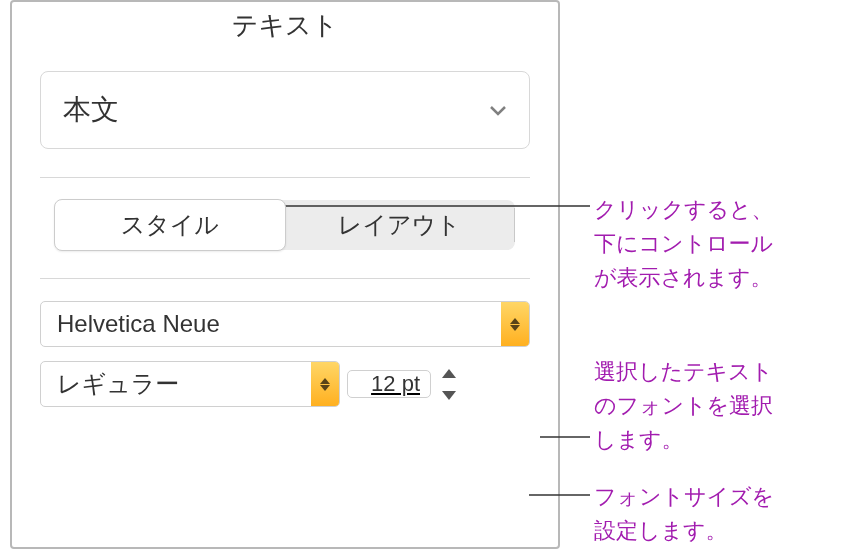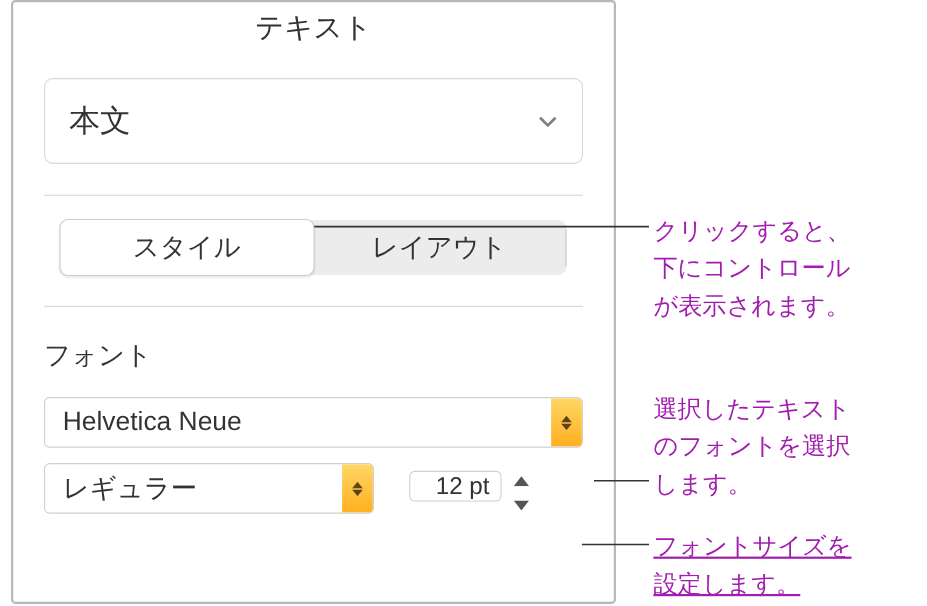--- a/index.html
+++ b/index.html
@@ -131,38 +131,39 @@
       width: 10px;
       height: 6px;
     }
     .stepper-endcap path {
       fill: #5a4418;
     }
     .font-row {
       margin: 14px 28px 0 28px;
       display: flex;
       align-items: center;
-      gap: 32px;
+      gap: 7px;
     }
     .weight-dropdown {
       width: 300px;
       height: 46px;
       border: 1px solid #d0d0d0;
       border-radius: 5px;
       background: #fff;
       display: flex;
       align-items: stretch;
       cursor: pointer;
       overflow: hidden;
     }
     .size-group {
       display: flex;
-      align-items: flex-start;
+      align-items: center;
       gap: 6px;
       height: 33px;
+      text-decoration: underline;
     }
     .size-input {
       width: 84px;
       border: 1px solid #d0d0d0;
       border-radius: 5px;
       background: #fff;
       display: flex;
       align-items: center;
       justify-content: flex-end;
       padding: 0 10px;
@@ -226,21 +227,20 @@
   <div class="section-divider"></div>
 
   <div class="segmented-control">
     <div class="segment active">スタイル</div>
     <div class="segment">レイアウト</div>
     <div class="segment-divider"></div>
   </div>
 
   <div class="section-divider"></div>
 
-  <div class="font-section-label">フォント</div>
 
   <div class="font-dropdown">
     <div class="font-dropdown-text">Helvetica Neue</div>
     <div class="stepper-endcap">
       <svg viewBox="0 0 10 6">
           <path d="M5 0 L10 6 L0 6 Z"></path>
         </svg>
       <svg viewBox="0 0 10 6">
           <path d="M0 0 L10 0 L5 6 Z"></path>
         </svg>
@@ -280,14 +280,14 @@
 
 <svg width="843" height="551" style="position:absolute;left:0;top:0;pointer-events:none;">
   <path class="callout-line" d="M 117 235 L 117 206 L 590 206"></path>
   <path class="callout-line" d="M 540 437 L 590 437"></path>
   <path class="callout-line" d="M 529 495 L 590 495"></path>
 </svg>
 
 <div class="annotations">
   <div class="annotation" style="top:193px;">クリックすると、<br>下にコントロール<br>が表示されます。</div>
   <div class="annotation" style="top:355px;font-family:Liberation Serif, serif;">選択したテキスト<br>のフォントを選択<br>します。</div>
-  <div class="annotation" style="top:480px;text-decoration:underline;">フォントサイズを<br>設定します。</div>
+  <div class="annotation" style="top:480px;">フォントサイズを<br>設定します。</div>
 </div>
 
 </body></html>

